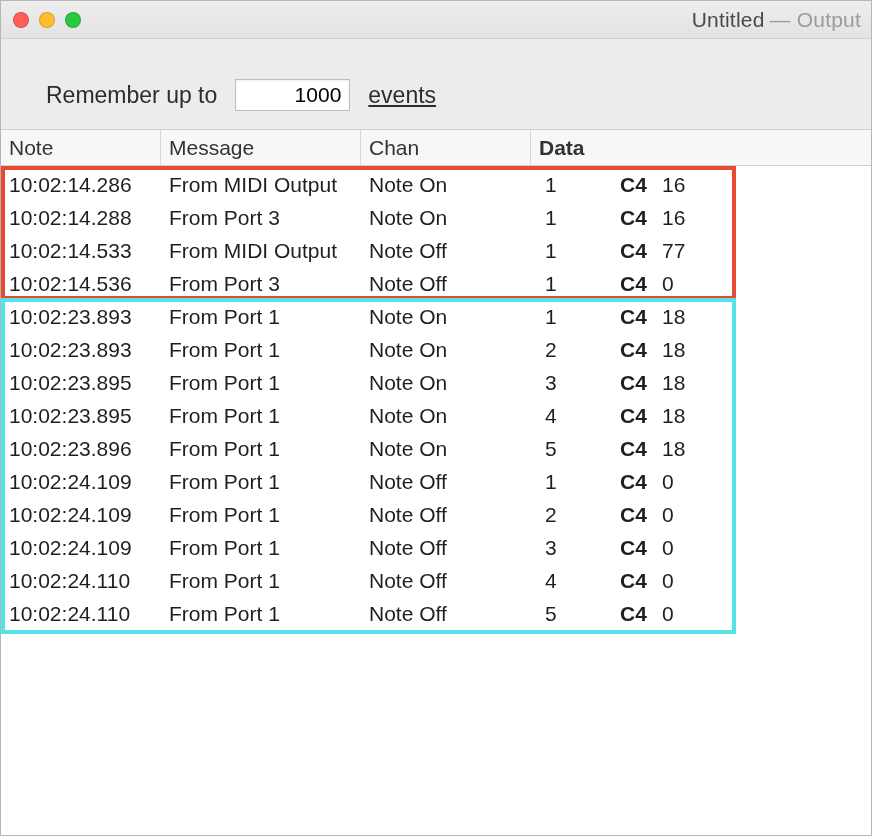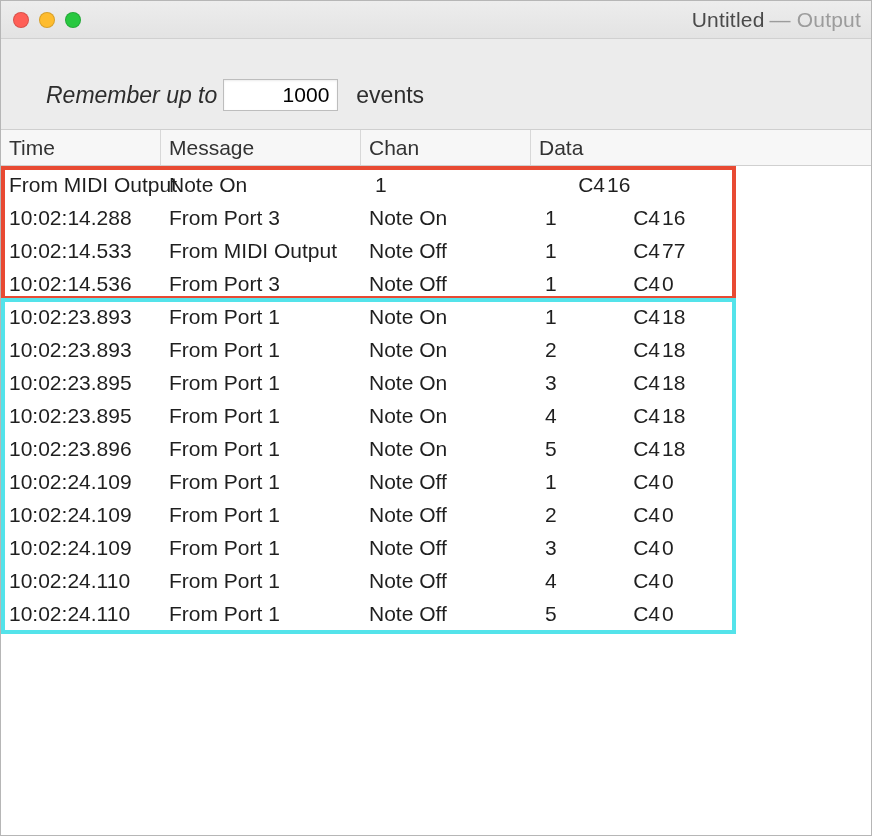--- a/index.html
+++ b/index.html
@@ -79,32 +79,32 @@
     border-left: 12px solid #767676;
     margin-right: 10px;
   }
   .remember-row {
     display: flex;
     align-items: center;
     margin: 22px 0 6px 15px;
     font-size: 23px;
     color: #2d2d2d;
   }
-  .remember-row .lbl-left { margin-right: 6px; font-style: italic; }
+  .remember-row .lbl-left { margin-right: 18px; }
   .remember-row input[type=text] {
     width: 115px;
     height: 32px;
     font-size: 21px;
     text-align: right;
     padding: 2px 8px;
     border: 1px solid #bdbdbd;
     background: #fff;
     box-shadow: inset 0 1px 2px rgba(0,0,0,0.08);
   }
-  .remember-row .lbl-right { margin-left: 18px; }
+  .remember-row .lbl-right { margin-left: 18px; text-decoration: underline; }
 
   .table-area {
     flex: 1;
     background: #ffffff;
     position: relative;
     overflow: hidden;
   }
   .thead {
     display: grid;
     grid-template-columns: 160px 200px 170px 70px 120px;
@@ -115,38 +115,38 @@
     color: #333;
     border-bottom: 1px solid #d0d0d0;
   }
   .thead .th {
     padding-left: 8px;
     height: 100%;
     display: flex;
     align-items: center;
     border-right: 1px solid #d8d8d8;
   }
-  .thead .th:last-child { border-right: none; }
+  .thead .th:last-child { border-right: none; font-weight: bold; }
 
   .tbody {
     position: relative;
     padding-top: 2px;
   }
   .trow {
     display: grid;
     grid-template-columns: 160px 200px 170px 70px 55px 55px;
     height: 33px;
     align-items: center;
     font-size: 21px;
     color: #1f1f1f;
     padding-left: 4px;
   }
   .trow > div { padding-left: 4px; white-space: nowrap; }
   .trow .c-chan { text-align: left; padding-left: 10px;}
-  .trow .c-d1   { text-align: right; padding-left: 2px;}
+  .trow .c-d1   { text-align: center; padding-left: 2px; font-weight: bold;}
   .trow .c-d2   { text-align: left; padding-left: 2px;}
 
   
   .box {
     position: absolute;
     border-width: 4px;
     border-style: solid;
     pointer-events: none;
   }
   .box-red  { border-color: #e84a33; }
@@ -172,28 +172,29 @@
   <div class="controls">
     <div class="remember-row">
       <span class="lbl-left">Remember up to</span>
       <input type="text" value="1000" style="">
       <span class="lbl-right">events</span>
     </div>
   </div>
 
   <div class="table-area">
     <div class="thead">
-      <div class="th">Time</div>
+      <div class="th">Note</div>
       <div class="th">Message</div>
       <div class="th">Chan</div>
       <div class="th">Data</div>
     </div>
     <div class="tbody" id="tbody">
 
       <div class="trow">
+          <div class="c-time">10:02:14.286</div>
           <div class="c-source">From MIDI Output</div>
           <div class="c-msg">Note On</div>
           <div class="c-chan">1</div>
           <div class="c-d1">C4</div>
           <div class="c-d2">16</div>
         </div>
         <div class="trow">
           <div class="c-time">10:02:14.288</div>
           <div class="c-source">From Port 3</div>
           <div class="c-msg">Note On</div>

